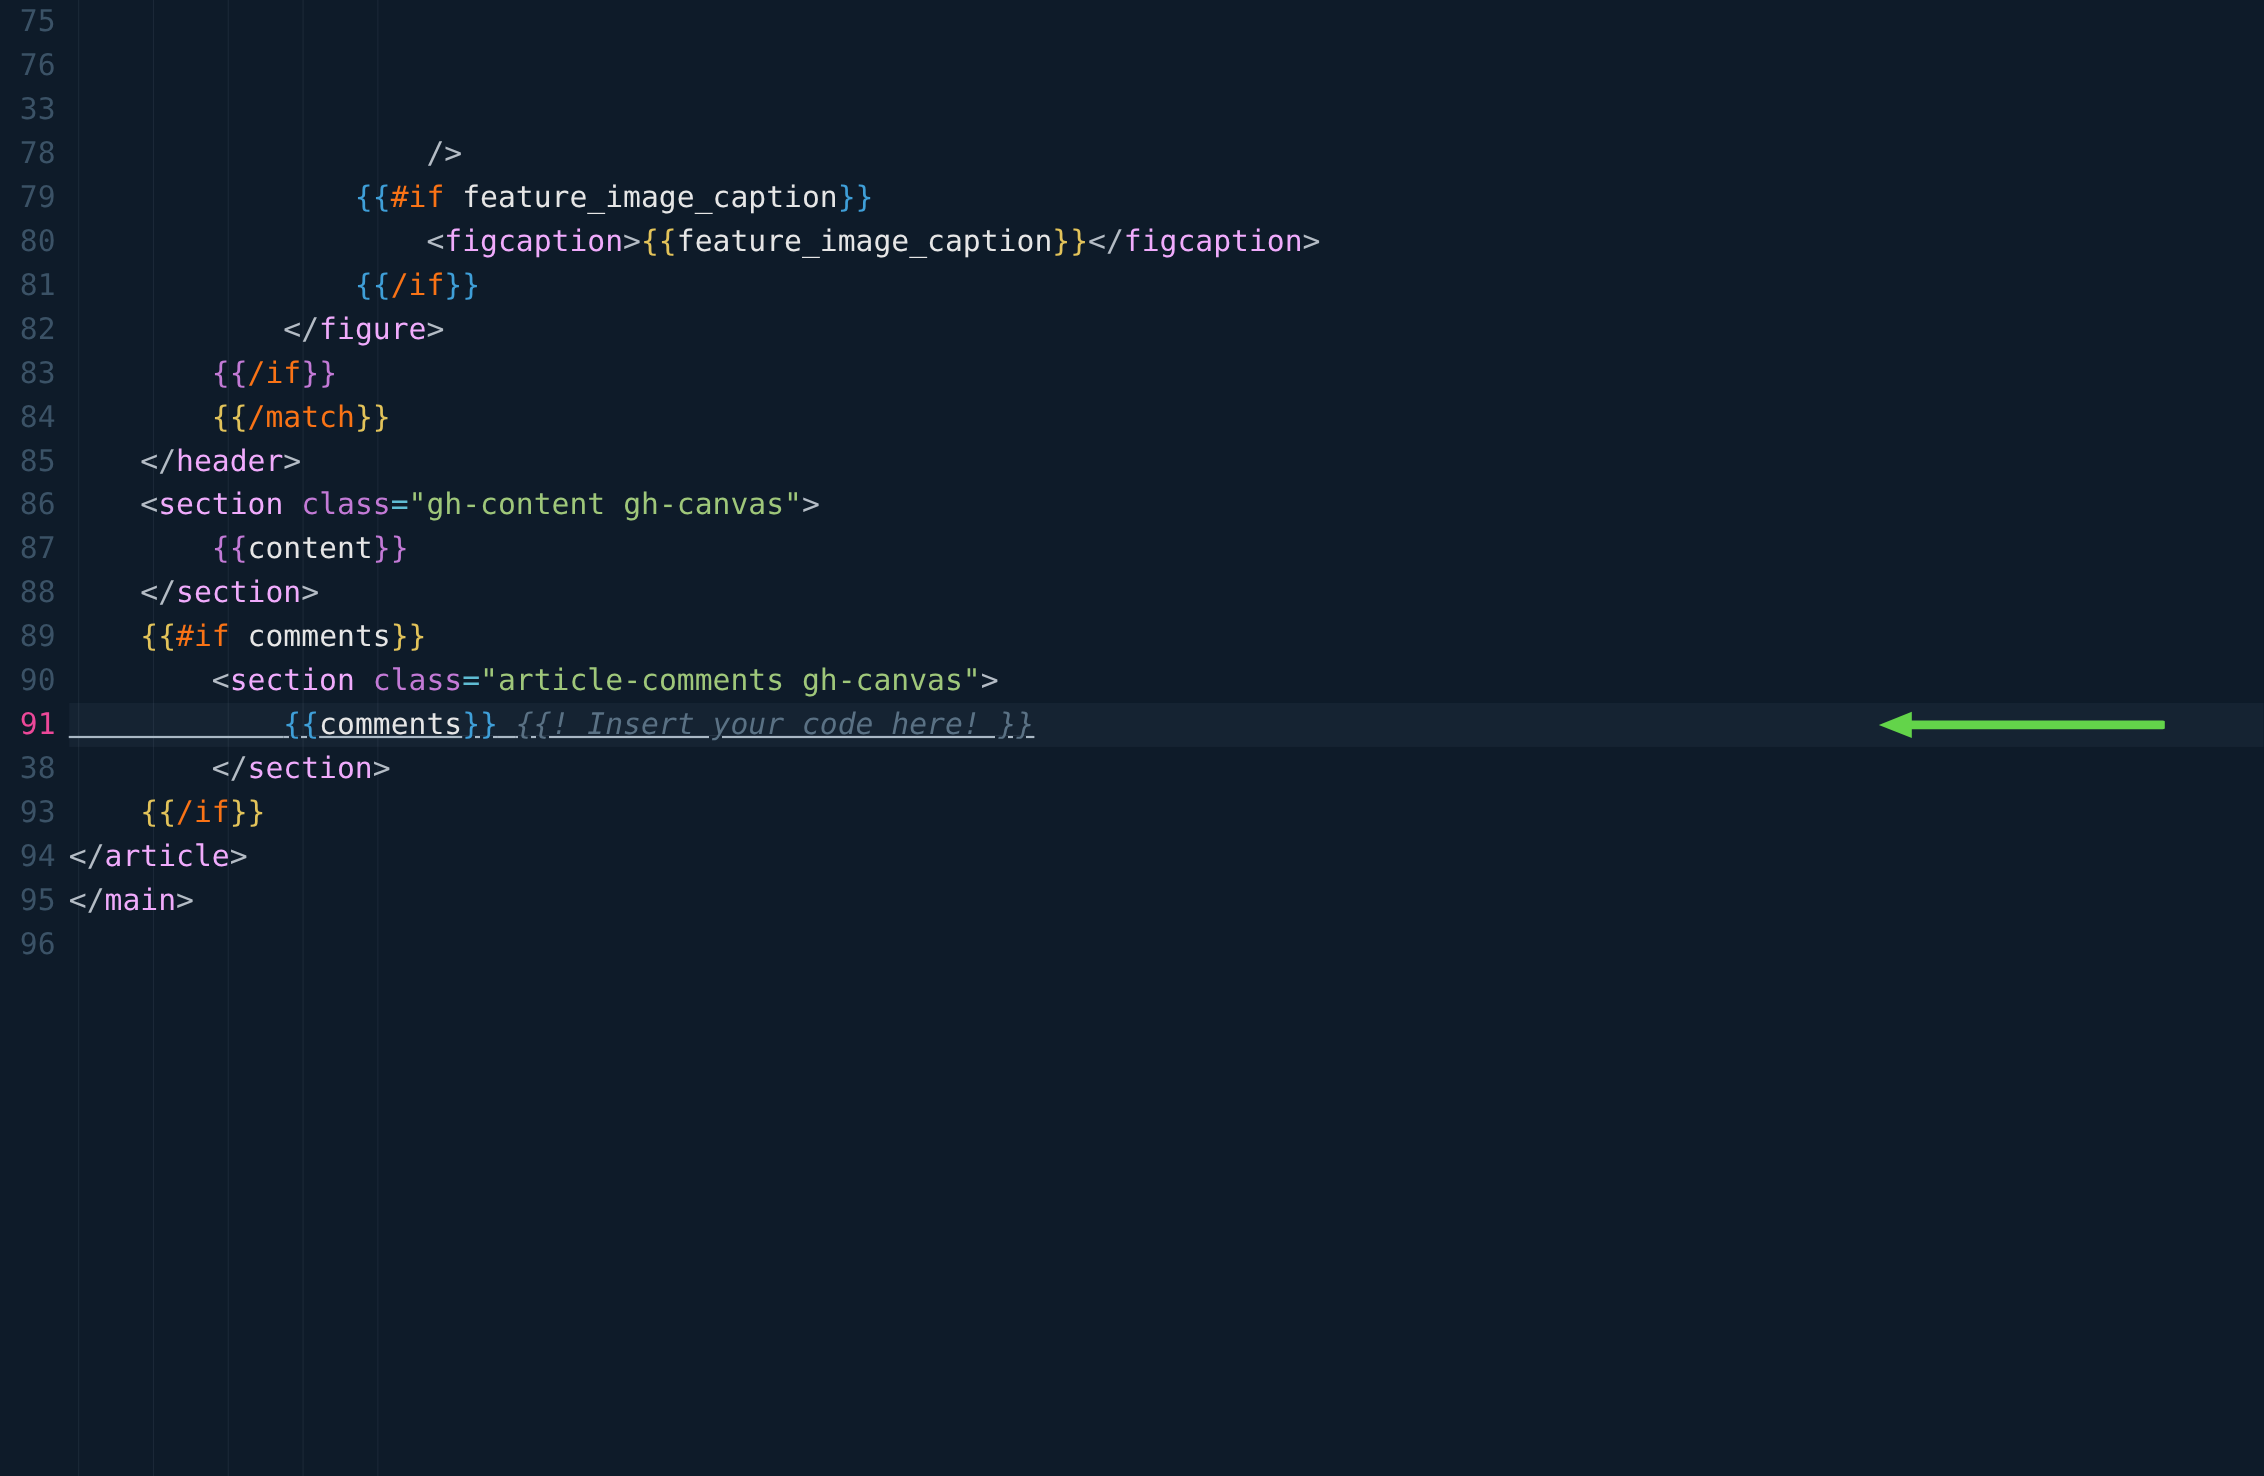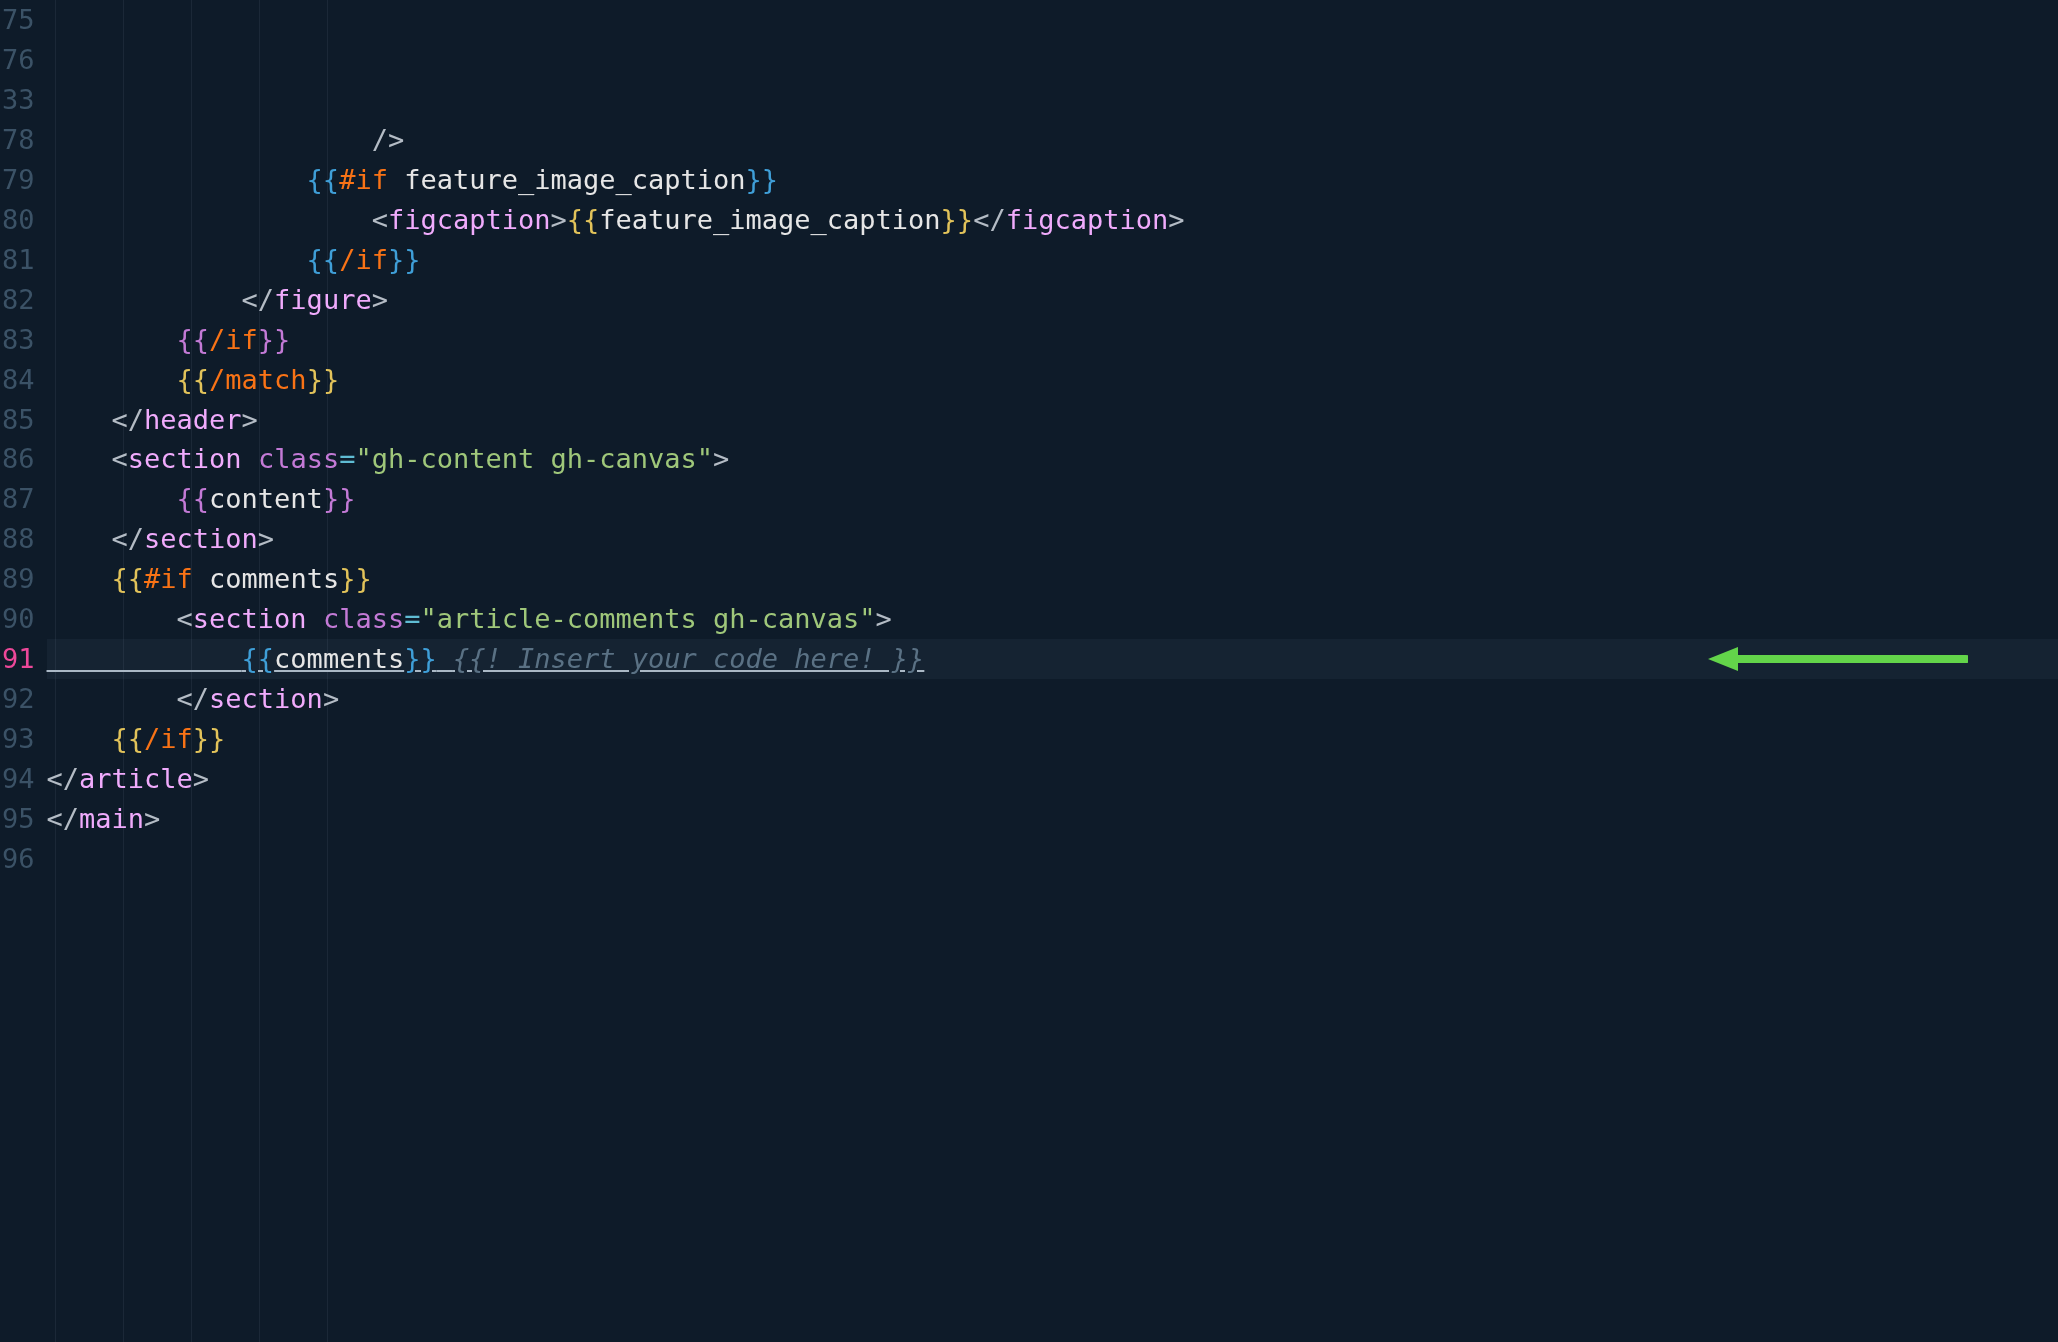--- a/index.html
+++ b/index.html
@@ -11,21 +11,21 @@
     font-size: 27px;
     overflow: hidden;
   }
   .editor {
     display: flex;
     height: 100%;
     line-height: 1.48;
   }
   .gutter {
     flex: 0 0 auto;
-    padding: 0 12px 0 2px;
+    padding: 0 12px 0 18px;
     text-align: right;
     color: #3b5266;
     user-select: none;
   }
   .gutter .ln { display: block; }
   .gutter .ln.current { color: #ec4899; }
   .code {
     position: relative;
     flex: 1 1 auto;
     white-space: pre;
@@ -90,21 +90,21 @@
       <span class="ln">82</span>
       <span class="ln">83</span>
       <span class="ln">84</span>
       <span class="ln">85</span>
       <span class="ln">86</span>
       <span class="ln">87</span>
       <span class="ln">88</span>
       <span class="ln">89</span>
       <span class="ln">90</span>
       <span class="ln current">91</span>
-      <span class="ln">92</span>
+      <span class="ln">38</span>
       <span class="ln">93</span>
       <span class="ln">94</span>
       <span class="ln">95</span>
       <span class="ln">96</span>
     </div>
   <div class="code" id="code">
     <div class="guide-area">
       <div class="indent-guide g1"></div>
       <div class="indent-guide g2"></div>
       <div class="indent-guide g3"></div>

